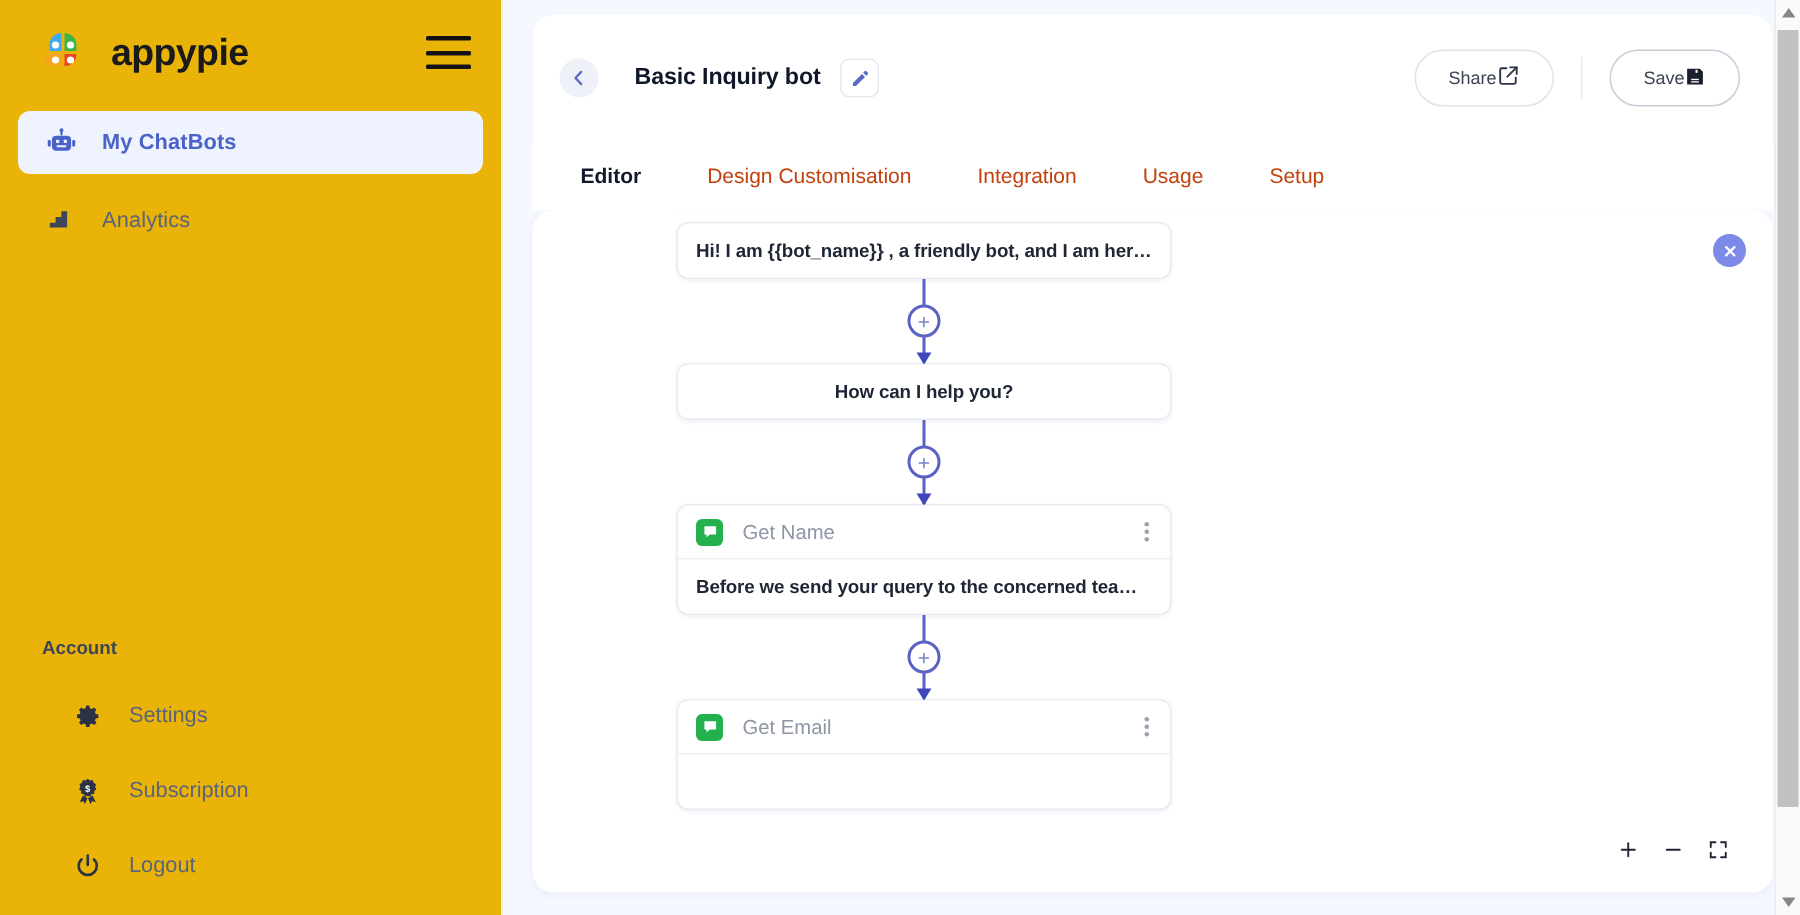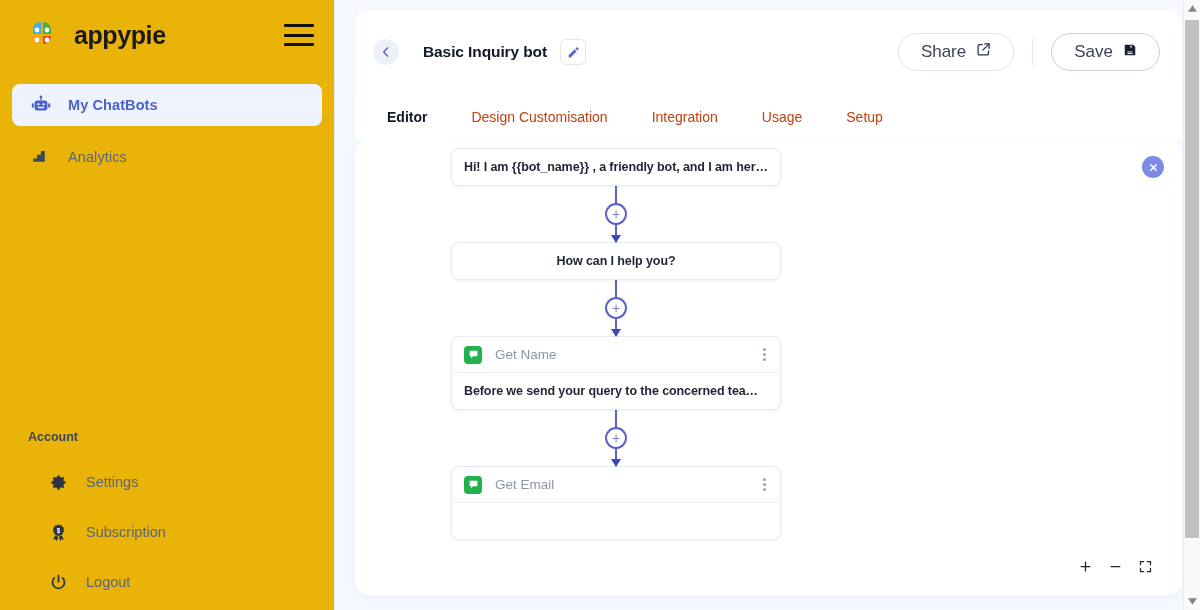--- a/index.html
+++ b/index.html
@@ -30,33 +30,33 @@
     font-size: 25px; font-weight: 700; letter-spacing: -0.4px;
     color: #1a1a1a; margin-left: 4px;
   }
   .hamburger { margin-left: auto; width: 30px; height: 22px;
     display: flex; flex-direction: column; justify-content: space-between; cursor: pointer; }
   .hamburger span { display: block; height: 3px; background: #111; border-radius: 1px; }
   .hamburger span:nth-child(1){ width: 30px; }
   .hamburger span:nth-child(2){ width: 30px; }
   .hamburger span:nth-child(3){ width: 30px; }
 
-  .nav-list { margin-top: 10px; padding: 4px 12px; }
+  .nav-list { padding: 4px 12px; }
   .nav-item {
     display: flex; align-items: center; gap: 16px;
     height: 42px; padding: 0 18px;
     border-radius: 8px; margin-bottom: 10px;
     cursor: pointer;
   }
   .nav-item .nav-ico { width: 22px; height: 22px; display:flex; align-items:center; justify-content:center; flex:0 0 22px;}
   .nav-item .nav-label { font-size: 14.5px; color: #5b6478; letter-spacing: .1px;}
   .nav-item.active { background: #eef3fe; }
   .nav-item.active .nav-label { color: #4b62c9; font-weight: 600; }
 
-  .account-section { position: absolute; left: 0; right: 0; bottom: 0; padding-bottom: 0; }
+  .account-section { position: absolute; left: 0; right: 0; bottom: 0; padding-bottom: 5px; }
   .account-title {
     font-size: 12.5px; font-weight: 700; color: #3d4558;
     padding: 0 0 0 28px; margin-bottom: 18px;
   }
   .acc-item { display:flex; align-items:center; gap: 18px; padding: 0 0 0 48px; height: 40px; margin-bottom: 10px; cursor:pointer;}
   .acc-item .acc-ico { width: 20px; height: 20px; display:flex; align-items:center; justify-content:center; flex: 0 0 20px;}
   .acc-item .acc-label { font-size: 14.5px; color: #5b6478; }
 
   
   .main {
@@ -79,25 +79,25 @@
     cursor: pointer; flex: 0 0 26px;
   }
   .bot-title { font-size: 15.5px; font-weight: 700; color: #0f1729; margin-left: 24px; letter-spacing:-.1px;}
   .edit-btn {
     width: 26px; height: 26px; border: 1px solid #e3e7f0; border-radius: 6px;
     margin-left: 13px; display:flex; align-items:center; justify-content:center;
     background:#fff; cursor:pointer;
   }
   .header-actions { margin-left: auto; display:flex; align-items:center; gap: 0; }
   .pill-btn {
-    display:flex; align-items:center; gap: 10px;
+    display:flex; align-items:center; gap: 0;
     height: 38px; padding: 0 22px;
     border: 1px solid #dfe3ec; border-radius: 22px;
     background: #fff; cursor: pointer;
-    font-size: 17px; color: #3c4354;
+    font-size: 12px; color: #3c4354;
   }
   .pill-btn.dark { border-color:#c9ced9; }
   .divider-v { width:1px; height: 28px; background: #e6e9f1; margin: 0 18px; }
 
   .tabs-card {
     background: #fff;
     display: flex; align-items: flex-end;
     height: 46px;
     padding-left: 10px;
     position: relative;

